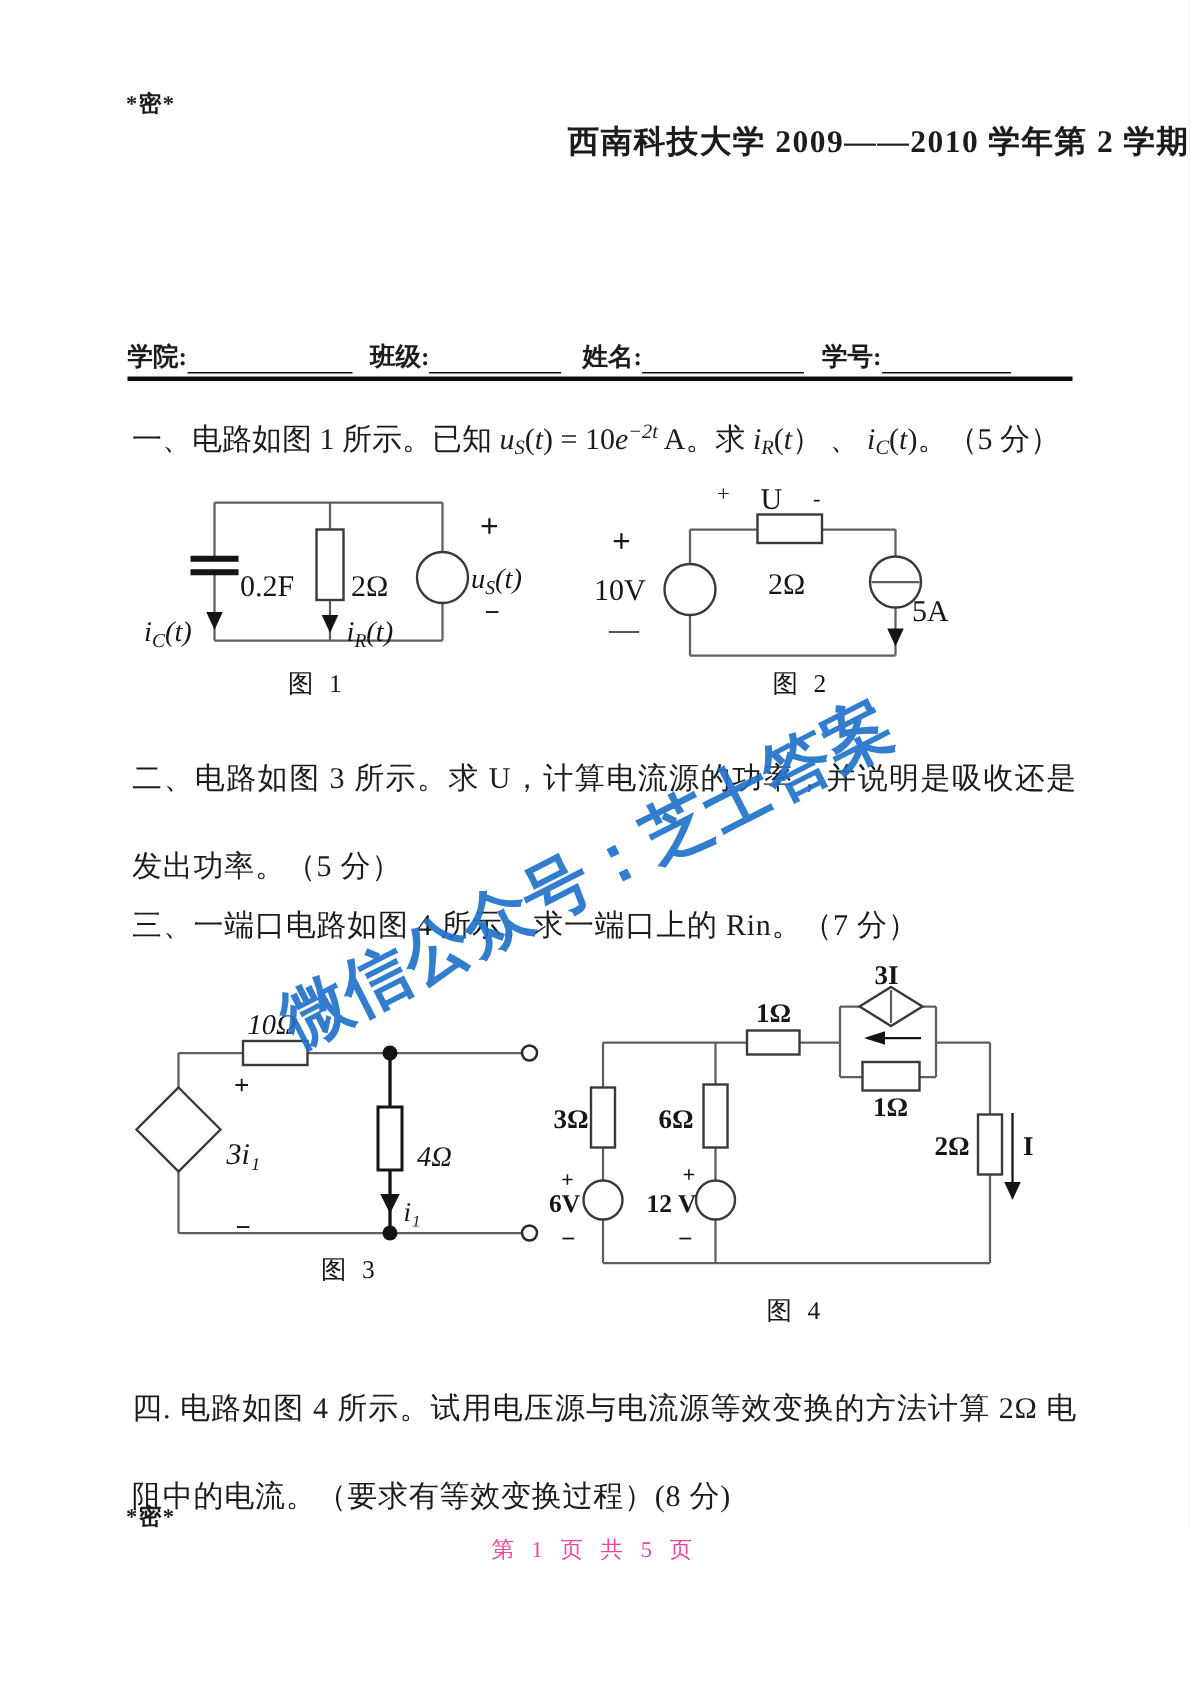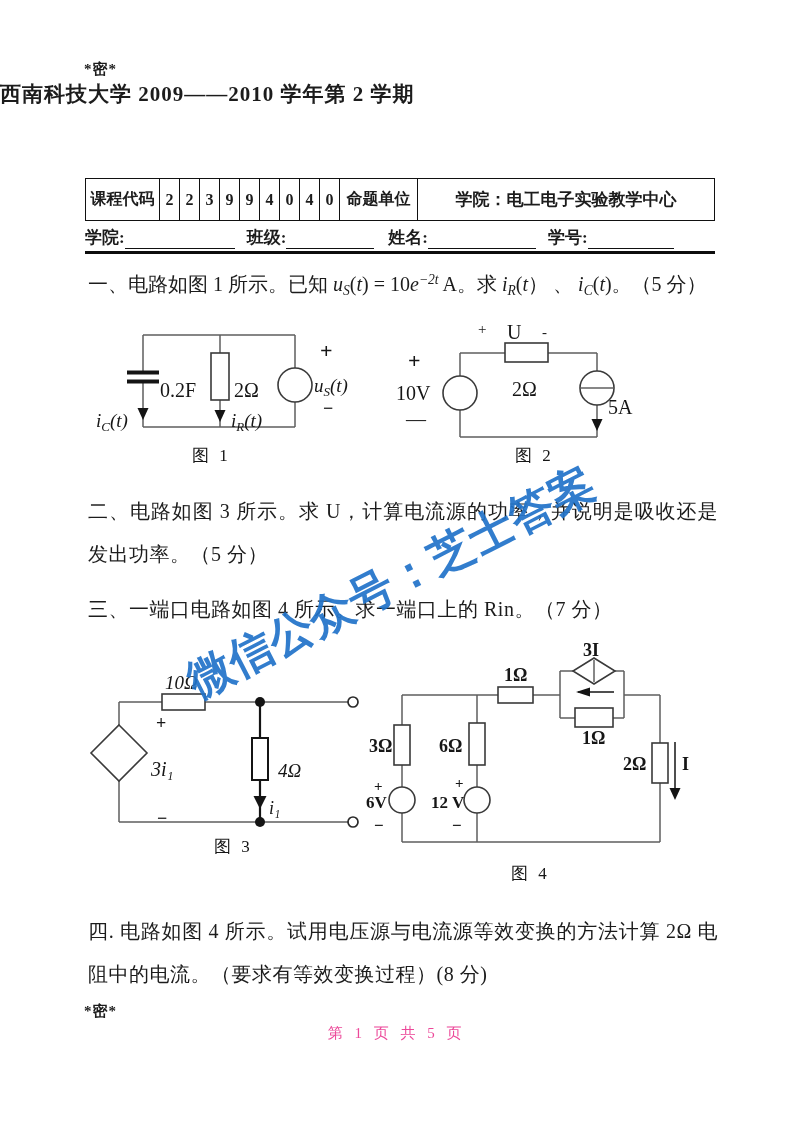--- a/index.html
+++ b/index.html
@@ -3,40 +3,40 @@
 <meta charset="utf-8">
 <style>
   html,body{margin:0;padding:0;background:#e8e8e8;}
   .page{
     position:relative;width:793px;height:1122px;margin:0 auto;background:#ffffff;
     font-family:"Liberation Serif","DejaVu Serif",serif;color:#1c1c1c;overflow:hidden;
   }
   .mark{position:absolute;left:84px;font-size:15px;font-weight:bold;letter-spacing:1px;}
   .mark-top{top:60px;}
   .mark-bottom{top:1002px;}
-  .title1{position:absolute;top:80px;left:0;width:100%;margin:0;text-align:left;
+  .title1{position:absolute;top:80px;left:0;width:100%;margin:0;text-align:right;
     font-size:21px;font-weight:bold;letter-spacing:1px;}
   .title2{position:absolute;top:124px;left:0;width:100%;margin:0;text-align:center;
     font-size:23px;font-weight:bold;letter-spacing:2px;}
   .code-table{position:absolute;left:85px;top:178px;width:630px;border-collapse:collapse;table-layout:fixed;}
   .code-table td{border:1.6px solid #111;height:41px;text-align:center;vertical-align:middle;
     font-weight:bold;font-size:16px;padding:0;}
   .code-table td.c-label{width:73px;}
   .code-table td.c-digit{width:19px;}
   .code-table td.c-unit{width:77px;}
   .code-table td.c-value{font-size:17px;}
   .student-row{position:absolute;left:85px;top:226px;width:632px;display:flex;align-items:flex-end;}
   .s-label{font-weight:bold;font-size:17px;white-space:nowrap;text-align:center;}
   .blank{display:inline-block;border-bottom:1.7px solid #111;height:18px;}
   .w1{width:110px;margin-right:12px;}
   .w2{width:88px;margin-right:14px;}
   .w3{width:108px;margin-right:12px;}
   .w4{width:86px;}
   .divider{position:absolute;left:85px;top:251px;width:630px;border-top:3px solid #0d0d0d;}
-  .para{position:absolute;left:88px;width:630px;margin:0;font-size:20px;line-height:43px;
+  .para{position:absolute;left:88px;width:630px;margin:0;font-size:20px;line-height:59px;
     text-align:justify;letter-spacing:0.5px;}
   .q1{top:258px;letter-spacing:0;}
   .q2{top:490px;}
   .q3{top:588px;}
   .q4{top:910px;}
   .seg-i{font-style:italic;}
   .seg-sub{font-style:italic;font-size:0.68em;vertical-align:-0.25em;}
   .seg-sup{font-style:italic;font-size:0.68em;vertical-align:0.55em;}
   .figs{position:absolute;left:0;}
   .figsA{top:300px;}
@@ -63,38 +63,20 @@
 </style>
 </head>
 <body>
 
 <div class="page">
 
   <div class="mark mark-top">*密*</div>
 
   <h1 class="title1">西南科技大学 2009——2010 学年第 2 学期</h1>
 
-  <table class="code-table">
-    <tbody>
-        <tr>
-      <td class="c-label">课程代码</td>
-      <td class="c-digit">2</td>
-      <td class="c-digit">2</td>
-      <td class="c-digit">3</td>
-      <td class="c-digit">9</td>
-      <td class="c-digit">9</td>
-      <td class="c-digit">4</td>
-      <td class="c-digit">0</td>
-      <td class="c-digit">4</td>
-      <td class="c-digit">0</td>
-      <td class="c-unit">命题单位</td>
-      <td class="c-value">学院：电工电子实验教学中心</td>
-    </tr>
-  </tbody>
-    </table>
 
   <div class="student-row">
     <span class="s-label">学院:</span>
       <span class="blank w1"></span>
     <span class="s-label">班级:</span>
       <span class="blank w2"></span>
     <span class="s-label">姓名:</span>
       <span class="blank w3"></span>
     <span class="s-label">学号:</span>
       <span class="blank w4"></span>

